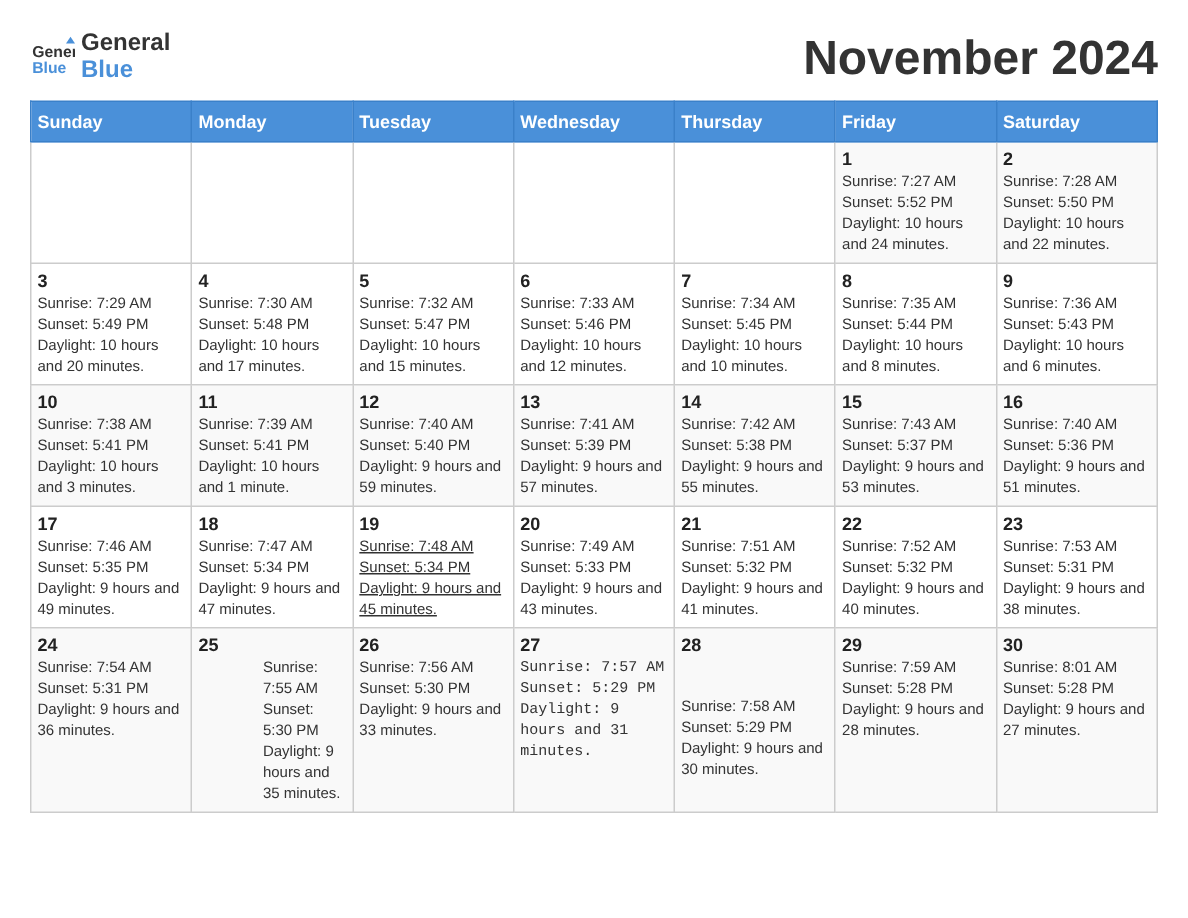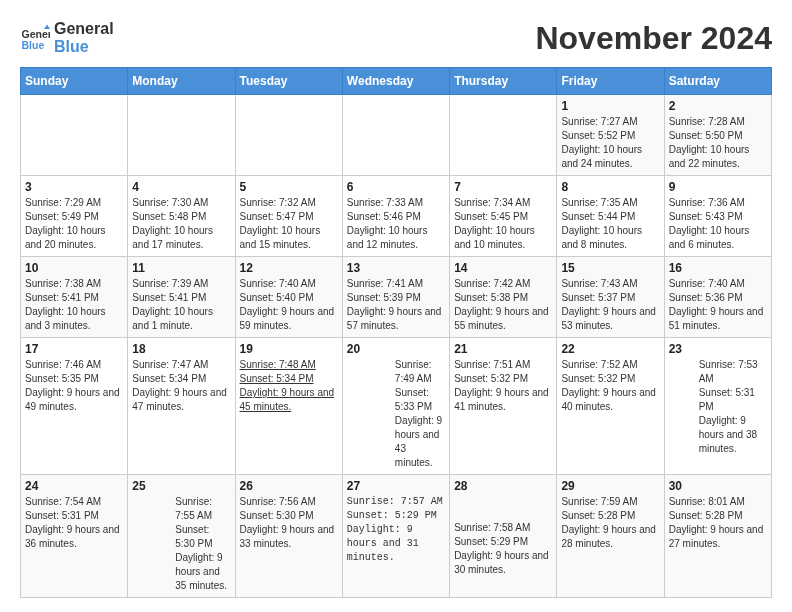--- a/index.html
+++ b/index.html
@@ -231,39 +231,39 @@
 Daylight: 9 hours and 47 minutes.</div>
         </td>
         <td>
           <div class="day-num">19</div>
           <div class="day-detail" style="white-space: pre-line; text-decoration: underline;">Sunrise: 7:48 AM
 Sunset: 5:34 PM
 Daylight: 9 hours and 45 minutes.</div>
         </td>
         <td>
           <div class="day-num">20</div>
-          <div class="day-detail" style="white-space: pre-line; margin-left: 48px;">Sunrise: 7:49 AM
+          <div class="day-detail" style="white-space: pre-line;">Sunrise: 7:49 AM
 Sunset: 5:33 PM
 Daylight: 9 hours and 43 minutes.</div>
         </td>
         <td>
           <div class="day-num">21</div>
           <div class="day-detail" style="white-space: pre-line;">Sunrise: 7:51 AM
 Sunset: 5:32 PM
 Daylight: 9 hours and 41 minutes.</div>
         </td>
         <td>
           <div class="day-num">22</div>
           <div class="day-detail" style="white-space: pre-line;">Sunrise: 7:52 AM
 Sunset: 5:32 PM
 Daylight: 9 hours and 40 minutes.</div>
         </td>
         <td>
           <div class="day-num">23</div>
-          <div class="day-detail" style="white-space: pre-line; margin-left: 30px;">Sunrise: 7:53 AM
+          <div class="day-detail" style="white-space: pre-line;">Sunrise: 7:53 AM
 Sunset: 5:31 PM
 Daylight: 9 hours and 38 minutes.</div>
         </td>
       </tr>
       <tr>
         <td>
           <div class="day-num">24</div>
           <div class="day-detail" style="white-space: pre-line;">Sunrise: 7:54 AM
 Sunset: 5:31 PM
 Daylight: 9 hours and 36 minutes.</div>

